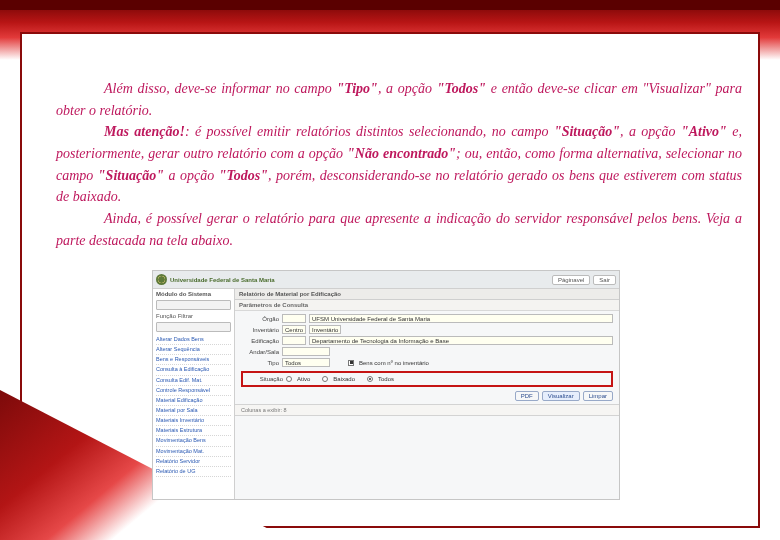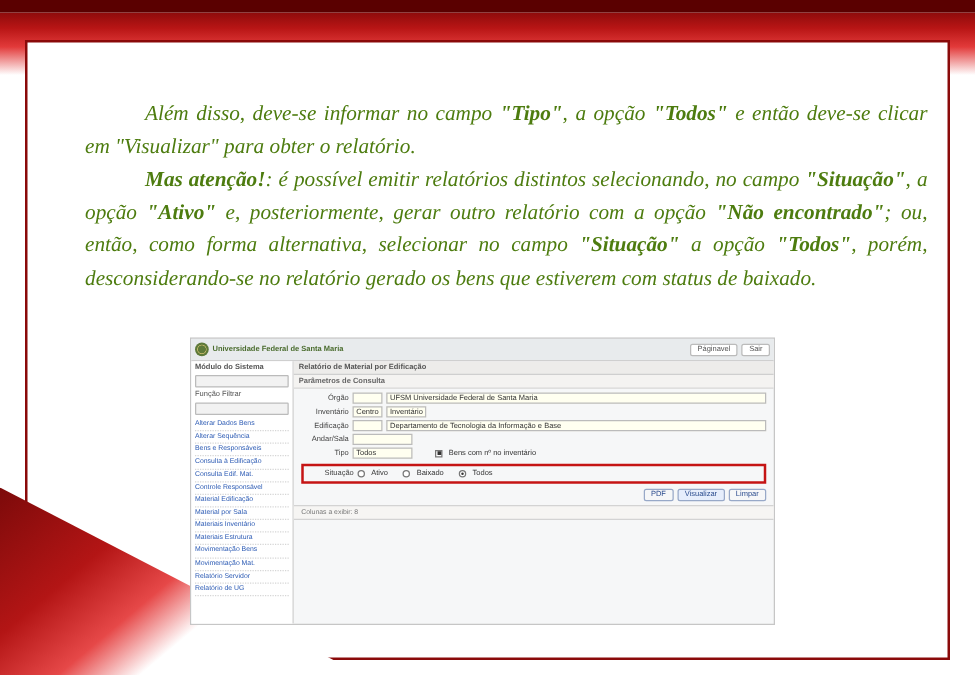--- a/index.html
+++ b/index.html
@@ -1,20 +1,20 @@
 <!DOCTYPE html>
 <html><head>
 <meta charset="utf-8">
 <style>
   *{box-sizing:border-box;margin:0;padding:0}
   body{width:780px;height:540px;position:relative;overflow:hidden;background:#fff;font-family:"Times New Roman",serif}
   .red-corner-top{position:absolute;top:0;left:0;right:0;height:60px;background:linear-gradient(to bottom,#8e0b0b 0%,#b81515 25%,#e23a3a 55%,#fff 100%);border-top:10px solid #5a0000}
   .inner-frame{position:absolute;top:32px;left:20px;right:20px;bottom:12px;border:2px solid #8a0a0a;background:#fff}
   .red-corner-bottom{position:absolute;bottom:0;left:0;width:290px;height:150px;background:linear-gradient(140deg,#7c0a0a 0%,#b31515 30%,#e64848 48%,#fff 62%);clip-path:polygon(0 0,100% 100%,0 100%)}
-  .content{position:absolute;top:78px;left:68px;right:38px;font-size:17px;font-style:italic;line-height:1.55;color:#4d7c0f}
+  .content{position:absolute;top:78px;left:56px;right:38px;font-size:14px;font-style:italic;line-height:1.55;color:#be185d}
   .content p{text-align:justify;text-indent:48px;margin:0}
   .b{font-weight:700}
   .shot{position:absolute;top:270px;left:152px;width:468px;height:230px;border:1px solid #c6c6c6;background:#f6f7f8;font-style:normal;font-family:Arial,sans-serif;font-size:6px;color:#333;overflow:hidden}
   .shot-top{display:flex;height:18px;background:#e8ebed;border-bottom:1px solid #cfcfcf;align-items:center;padding:0 3px;gap:3px}
   .crest{width:11px;height:11px;background:radial-gradient(circle,#5e7a3a 38%,#cfbf6f 44%,#5e7a3a 52%);border-radius:50%}
   .shot-top .t{flex:1;font-weight:700;color:#4a6c2e}
   .pill{padding:1px 5px;border:1px solid #bbb;border-radius:2px;background:#fff;color:#555}
   .shot-body{display:flex;height:calc(100% - 18px)}
   .side{width:82px;border-right:1px solid #cfcfcf;background:#fff;padding:2px 3px;display:flex;flex-direction:column;gap:3px}
   .sel{height:10px;border:1px solid #bbb;border-radius:1px;background:#f2f2f2}
@@ -45,20 +45,21 @@
 <div class="inner-frame"></div>
 <div class="red-corner-bottom"></div>
 
 <div class="content">
   <p>
     <span>Além disso, deve-se informar no campo </span><span class="b">"Tipo"</span><span>, a opção </span><span class="b">"Todos"</span><span> e então deve-se clicar em "Visualizar" para obter o relatório.</span>
   </p>
   <p>
     <span class="b">Mas atenção!</span><span>: é possível emitir relatórios distintos selecionando, no campo </span><span class="b">"Situação"</span><span>, a opção </span><span class="b">"Ativo"</span><span> e, posteriormente, gerar outro relatório com a opção </span><span class="b">"Não encontrado"</span><span>; ou, então, como forma alternativa, selecionar no campo </span><span class="b">"Situação"</span><span> a opção </span><span class="b">"Todos"</span><span>, porém, desconsiderando-se no relatório gerado os bens que estiverem com status de baixado.</span>
   </p>
+  <p>Ainda, é possível gerar o relatório para que apresente a indicação do servidor responsável pelos bens. Veja a parte destacada na tela abaixo.</p>
 </div>
 
 <div class="shot">
   <div class="shot-top">
     <span class="crest"></span>
     <span class="t">Universidade Federal de Santa Maria</span>
     <span class="pill">Páginavel</span>
     <span class="pill">Sair</span>
   </div>
   <div class="shot-body">

